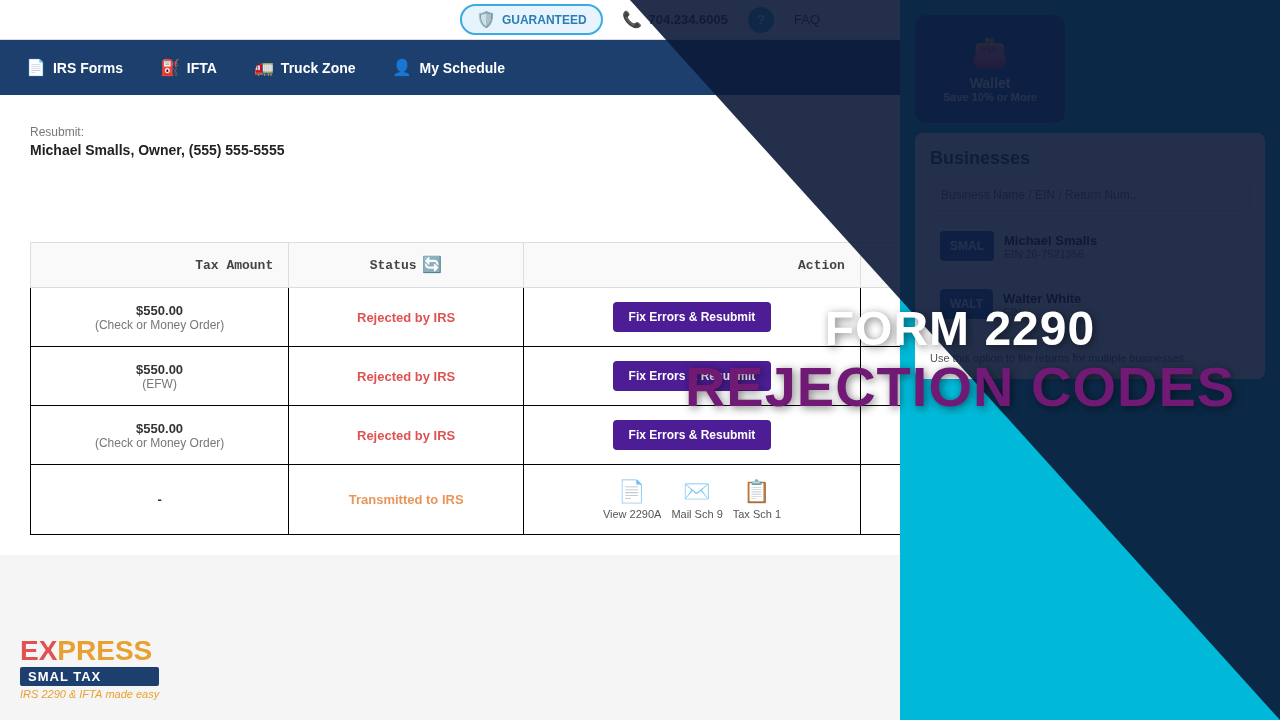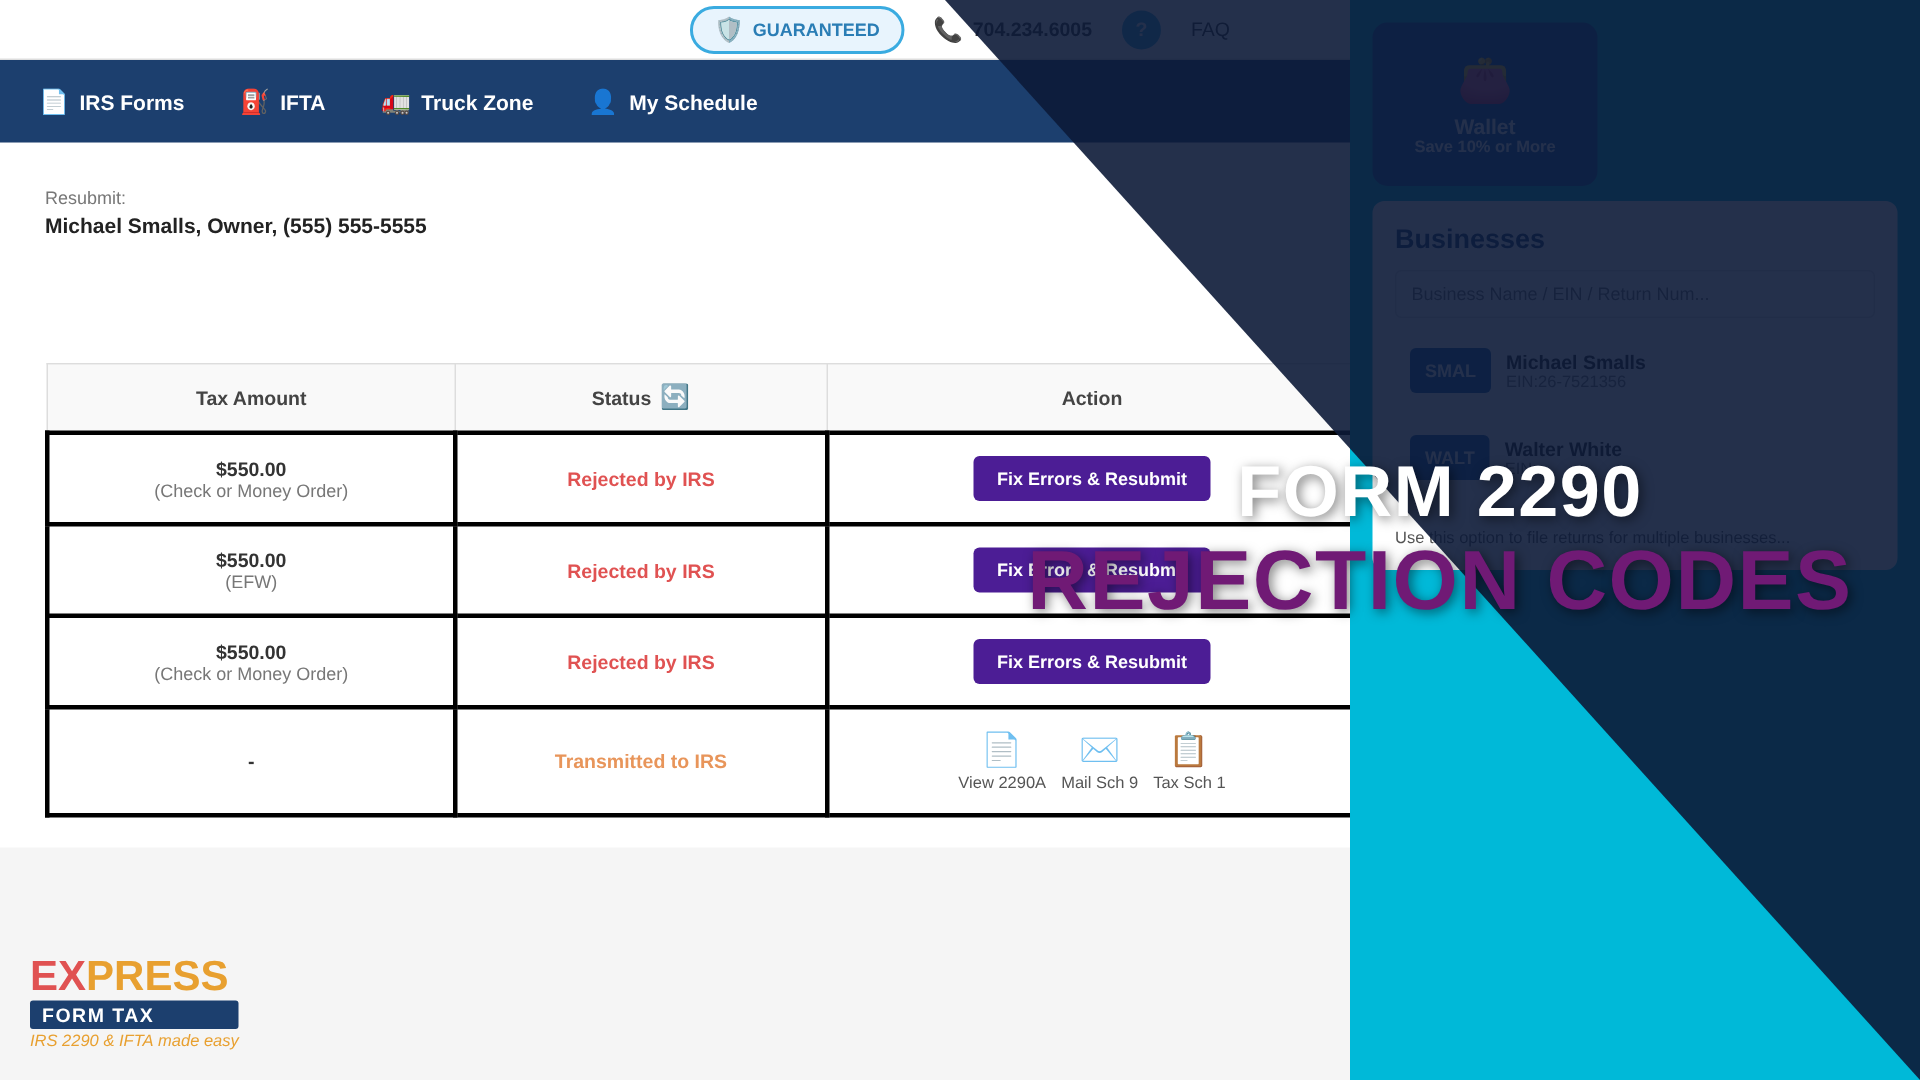--- a/index.html
+++ b/index.html
@@ -155,27 +155,28 @@
     
     .returns-table {
       width: 100%;
       border-collapse: collapse;
       font-size: 13px;
     }
     .returns-table th {
       background: #f9f9f9;
       border: 1px solid #ddd;
       padding: 12px 15px;
-      text-align: center;
+      text-align: right;
       font-size: 13px;
       color: #444;
       font-weight: 600;
+      font-family: Liberation Mono, monospace;
     }
     .returns-table td {
-      border: 3px solid #000000;
+      border: 1px solid #000000;
       padding: 14px 15px;
       text-align: center;
       color: #333;
       font-size: 13px;
     }
     .returns-table td.tax-amount {
       font-weight: 600;
       color: #333;
     }
     .returns-table td small {
@@ -564,17 +565,17 @@
     <div class="overlay-title-top">FORM 2290</div>
     <div class="overlay-title-bottom">REJECTION CODES</div>
   </div>
 </div>
 
 <div class="logo-area">
   <div style="display:flex;align-items:center;gap:0;">
     <span style="font-size:28px;font-weight:900;color:#e05252;">EX</span>
       <span style="font-size:28px;font-weight:900;color:#e8a030;">PRESS</span>
   </div>
-  <div class="logo-truck">FORM TAX</div>
+  <div class="logo-truck">SMAL TAX</div>
   <div class="logo-sub">
     <span>IRS 2290 &amp; IFTA</span> <span style="color:#e8a030;font-style:italic;">made easy</span>
   </div>
 </div>
 
 </body></html>

